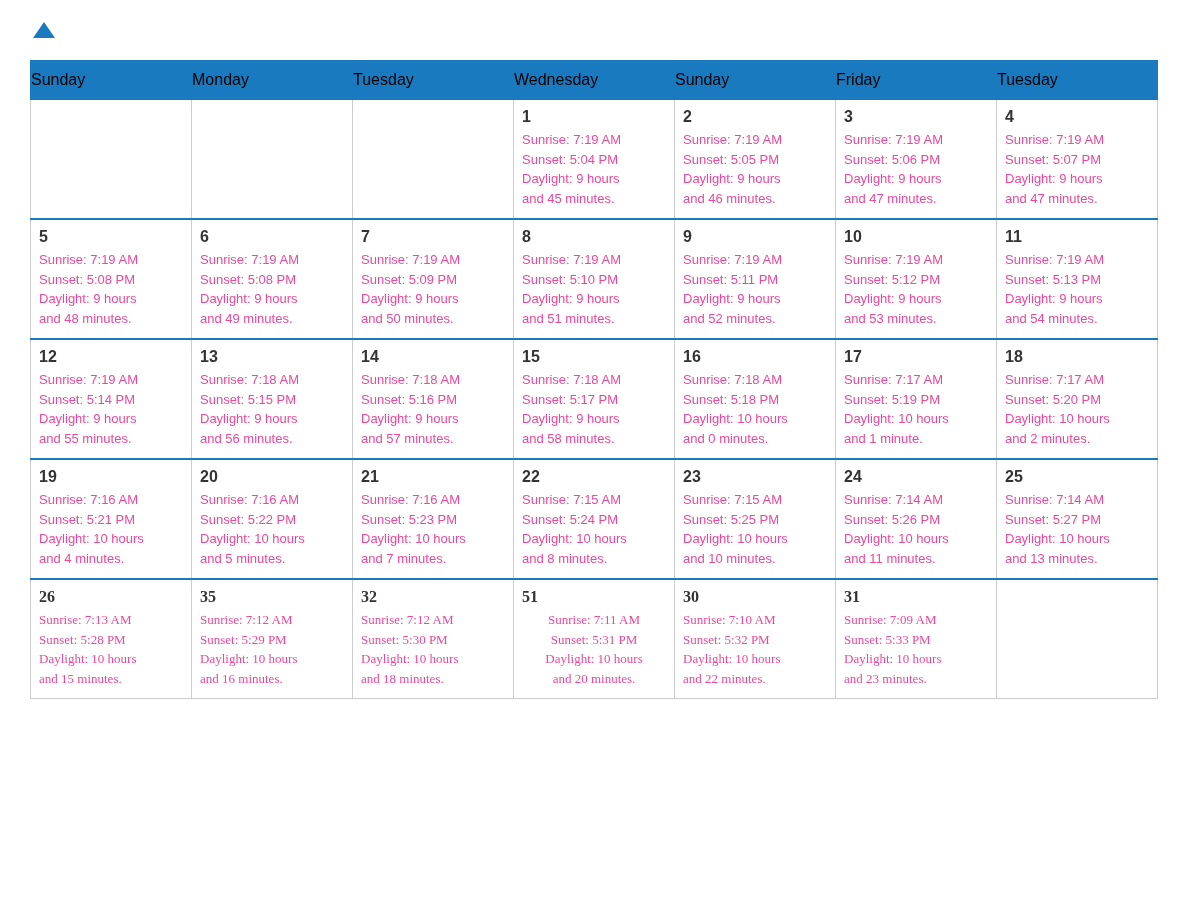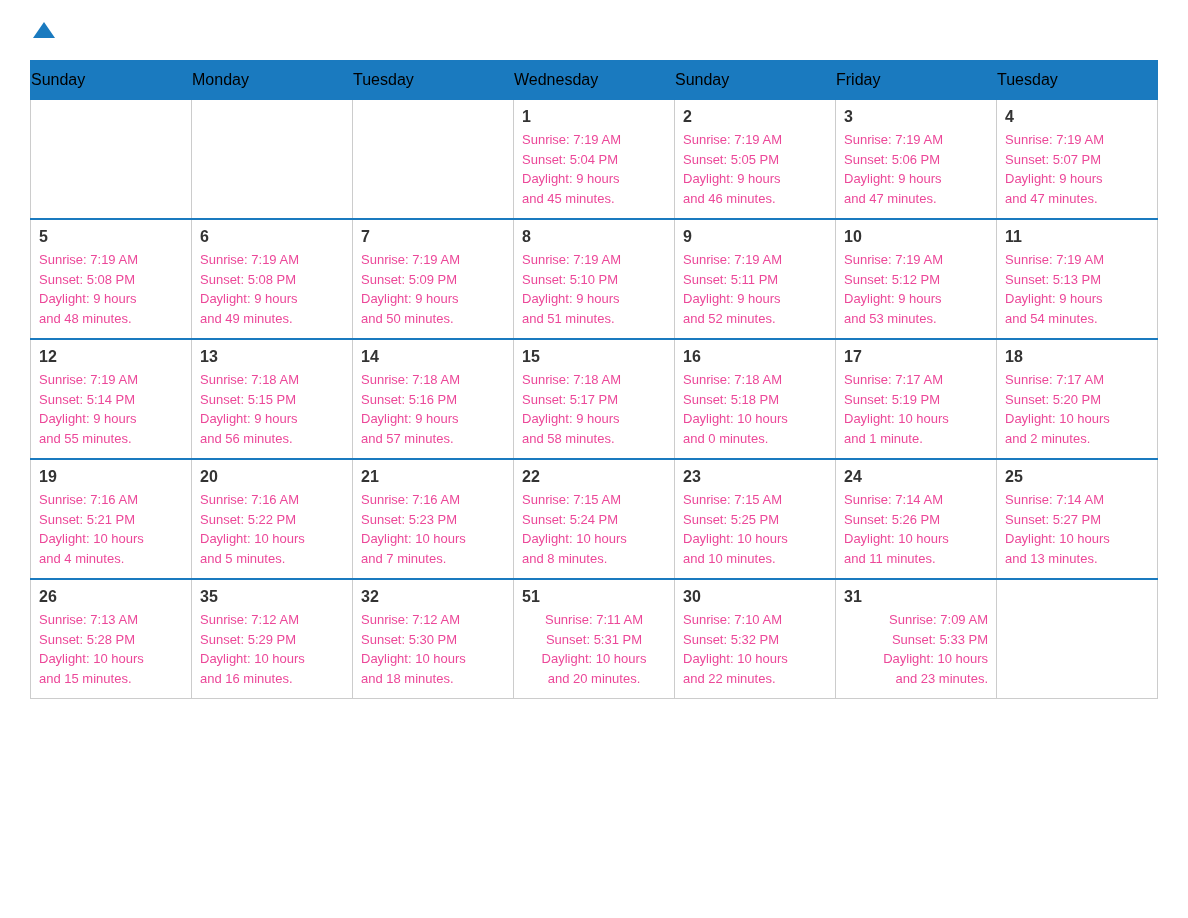--- a/index.html
+++ b/index.html
@@ -85,20 +85,21 @@
     .day-info {
       font-size: 13px;
       line-height: 1.5;
       color: #ec4899;
     }
     .calendar tbody tr {
       border-bottom: 2px solid #1a7abf;
     }
     .calendar tbody tr:last-child {
       border-bottom: none;
+      font-family: Liberation Serif, serif;
     }
   </style>
 </head>
 <body>
 
 <div class="header">
   <div class="logo">
     <div class="logo-wrapper">
       <div class="logo-line1">
         <span class="logo-text-general"></span>
@@ -349,21 +350,21 @@
         </td>
         <td>
           <span class="day-number">30</span>
           <div class="day-info" style="white-space: pre-line;">Sunrise: 7:10 AM
 Sunset: 5:32 PM
 Daylight: 10 hours
 and 22 minutes.</div>
         </td>
         <td>
           <span class="day-number">31</span>
-          <div class="day-info" style="white-space: pre-line; text-align: right;">Sunrise: 7:09 AM
+          <div class="day-info" style="white-space: pre-line;">Sunrise: 7:09 AM
 Sunset: 5:33 PM
 Daylight: 10 hours
 and 23 minutes.</div>
         </td>
         <td class="empty"></td>
       </tr>
     </tbody>
 </table>
 
 </body></html>

